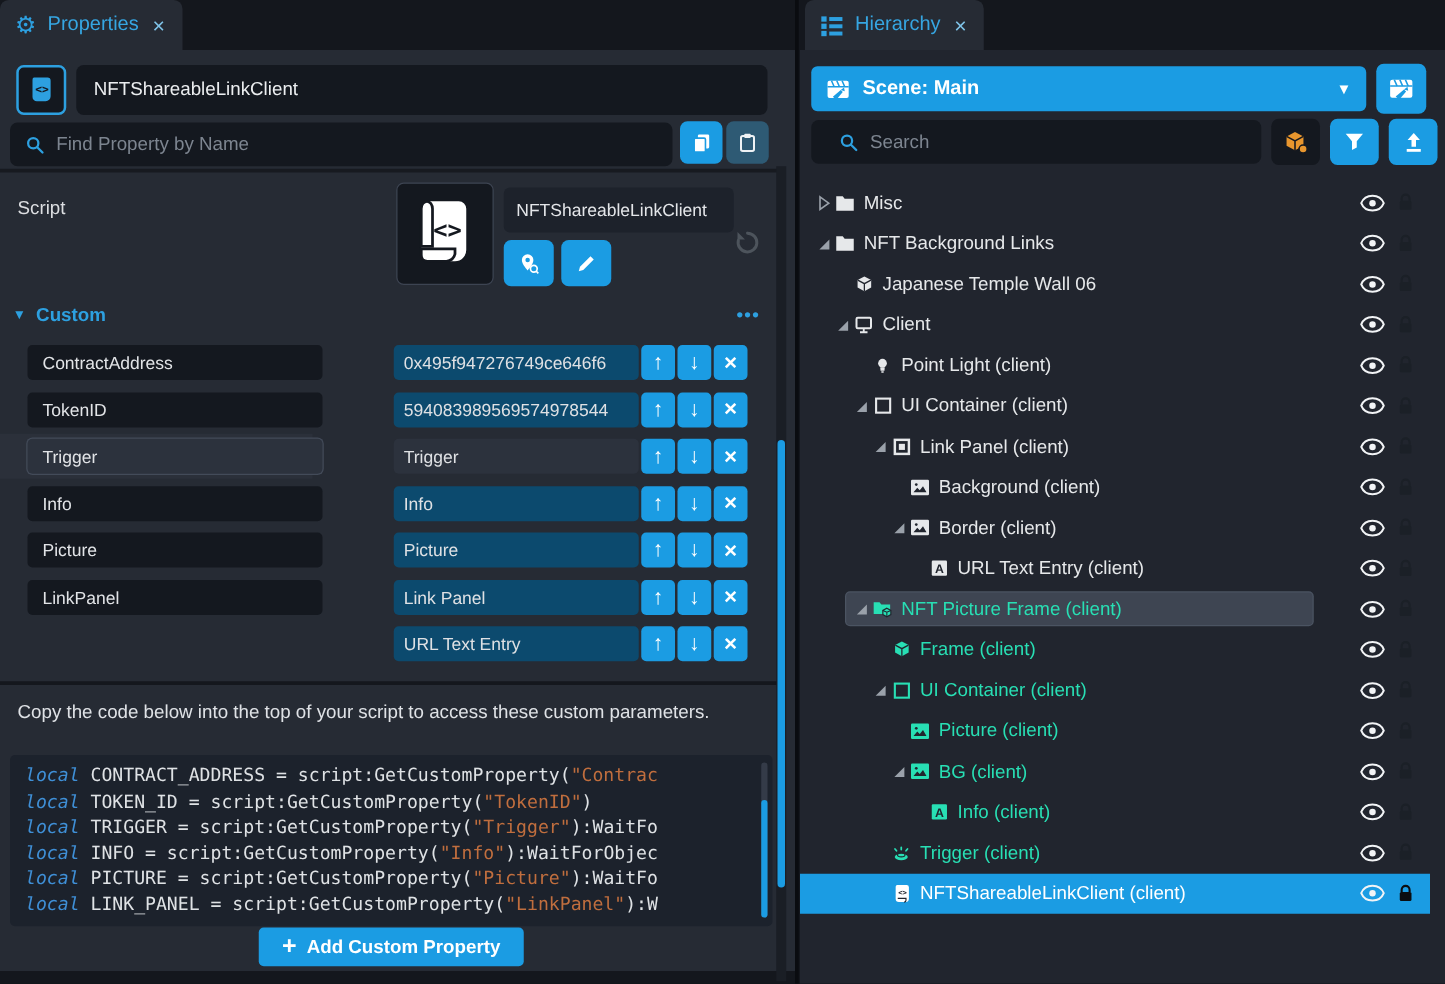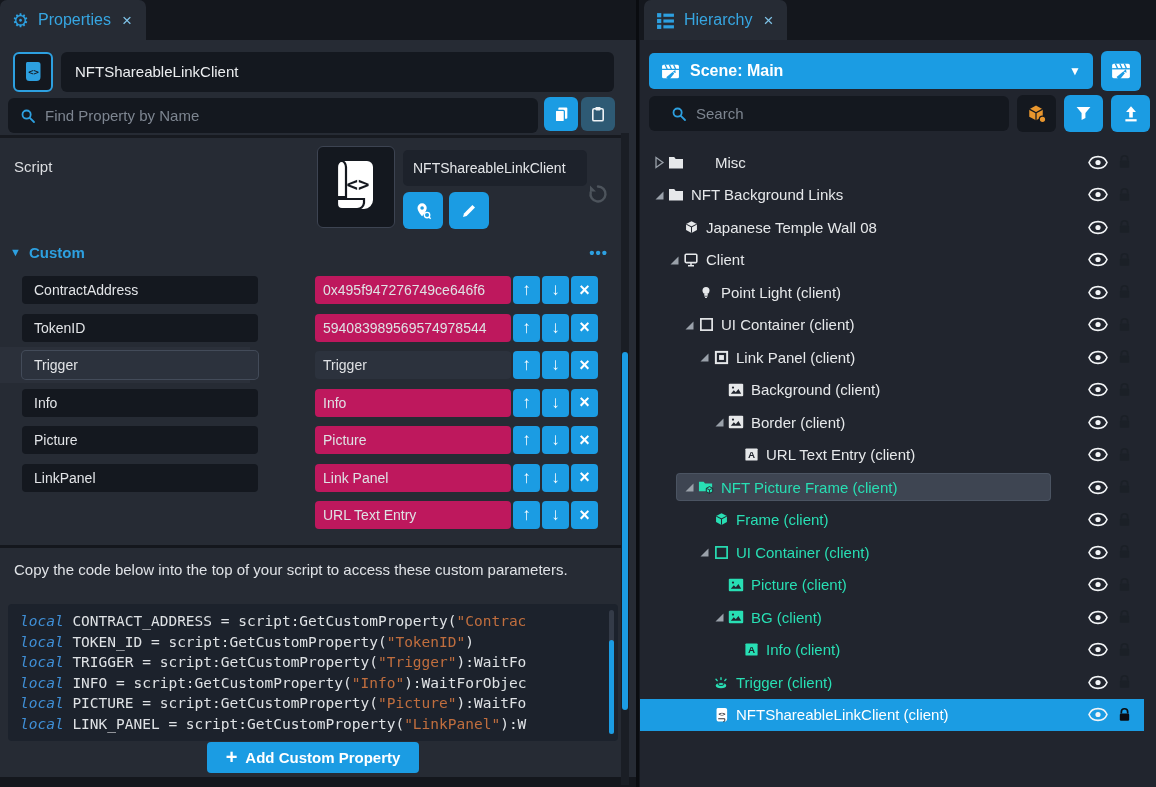--- a/index.html
+++ b/index.html
@@ -47,21 +47,21 @@
   .sect { position:absolute; left:0; top:200px; width:622px; height:24px; display:flex; align-items:center; }
   .sect .tri { color:#2da0e0; font-size:11px; margin:0 8px 0 10px; }
   .sect-label { color:#2da0e0; font-size:15px; font-weight:bold; }
   .sect-dots { position:absolute; right:14px; color:#2da0e0; font-size:15px; font-weight:bold; letter-spacing:1px; }
 
   .rows { position:absolute; left:0; top:236px; width:622px; display:flex; flex-direction:column; gap:9.5px; }
   .prow { position:relative; height:28px; }
   .prow .nfield { position:absolute; left:22px; top:0; width:236px; height:28px; background:#14181f;
                   border-radius:4px; color:#e2e4e7; font-size:14px; line-height:28px; padding:0 12px;
                   white-space:nowrap; overflow:hidden; }
-  .prow .vfield { position:absolute; left:315px; top:0; width:196px; height:28px; background:#be185d;
+  .prow .vfield { position:absolute; left:315px; top:0; width:196px; height:28px; background:#0c4a6e;
                   border-radius:4px; color:#dfe1e4; font-size:14px; line-height:28px; padding:0 8px;
                   white-space:nowrap; overflow:hidden; }
   .prow.hl::before { content:""; position:absolute; left:0; top:-4px; width:250px; height:36px; background:#2b303a; }
   .prow.hl .nfield { background:#2c323d; box-shadow:0 0 0 1px #434b59; }
   .prow.hl .vfield { background:#2c323d; }
   .prow .rbtn { position:absolute; top:0; width:27px; height:28px; border-radius:4px; background:#1b9ce3;
                 color:#fff; display:flex; align-items:center; justify-content:center;
                 font-size:17px; font-weight:bold; }
   .prow .b-up { left:513px; } .prow .b-dn { left:542px; } .prow .b-x { left:571px; font-size:18px; }
 
@@ -374,21 +374,21 @@
             <span class="arrow" style="left:12px;">
               <svg width="12" height="13" viewBox="0 0 12 13">
                 <path d="M3 1.5l7 5-7 5z" fill="none" stroke="#9aa1aa" stroke-width="1.3"></path>
               </svg>
             </span>
             <span class="ticon ic" style="left:28px;">
               <svg width="16" height="15" viewBox="0 0 16 15">
                 <path d="M1 2h5.2l1.5 1.9H15v9.6H1z" fill="currentColor"></path>
               </svg>
             </span>
-            <span class="tlabel" style="left:51px;margin-left:24px;">Misc</span>
+            <span class="tlabel" style="left:51px;">Misc</span>
             <span class="eye ic">
               <svg width="20" height="15" viewBox="0 0 20 15">
                 <path d="M10 1.6C5.8 1.6 2.4 4 1 7.5c1.4 3.5 4.8 5.9 9 5.9s7.6-2.4 9-5.9c-1.4-3.5-4.8-5.9-9-5.9z" fill="none" stroke="currentColor" stroke-width="1.6"></path>
                 <circle cx="10" cy="7.5" r="2.6" fill="currentColor"></circle>
               </svg>
             </span>
             <span class="lock ic">
               <svg width="15" height="16" viewBox="0 0 16 17">
                 <path d="M4.6 7V5.2a3.4 3.4 0 0 1 6.8 0V7" fill="none" stroke="currentColor" stroke-width="1.8"></path>
                 <rect x="3" y="7" width="10" height="7.6" rx="1.3" fill="currentColor"></rect>
@@ -420,21 +420,21 @@
               </svg>
             </span>
           </div>
           <div class="trow">
             <span class="ticon ic" style="left:43px;">
               <svg width="15" height="15" viewBox="0 0 16 16">
                 <path d="M8 1.2l5.8 3.1v6.4L8 13.8l-5.8-3.1V4.3z" fill="currentColor"></path>
                 <path d="M8 7.4v6.2M2.4 4.4L8 7.4l5.6-3" stroke="#21252e" stroke-width="1.1" fill="none"></path>
               </svg>
             </span>
-            <span class="tlabel" style="left:66px;">Japanese Temple Wall 08</span>
+            <span class="tlabel" style="left:66px;">Japanese Temple Wall 06</span>
             <span class="eye ic">
               <svg width="20" height="15" viewBox="0 0 20 15">
                 <path d="M10 1.6C5.8 1.6 2.4 4 1 7.5c1.4 3.5 4.8 5.9 9 5.9s7.6-2.4 9-5.9c-1.4-3.5-4.8-5.9-9-5.9z" fill="none" stroke="currentColor" stroke-width="1.6"></path>
                 <circle cx="10" cy="7.5" r="2.6" fill="currentColor"></circle>
               </svg>
             </span>
             <span class="lock ic">
               <svg width="15" height="16" viewBox="0 0 16 17">
                 <path d="M4.6 7V5.2a3.4 3.4 0 0 1 6.8 0V7" fill="none" stroke="currentColor" stroke-width="1.8"></path>
                 <rect x="3" y="7" width="10" height="7.6" rx="1.3" fill="currentColor"></rect>

